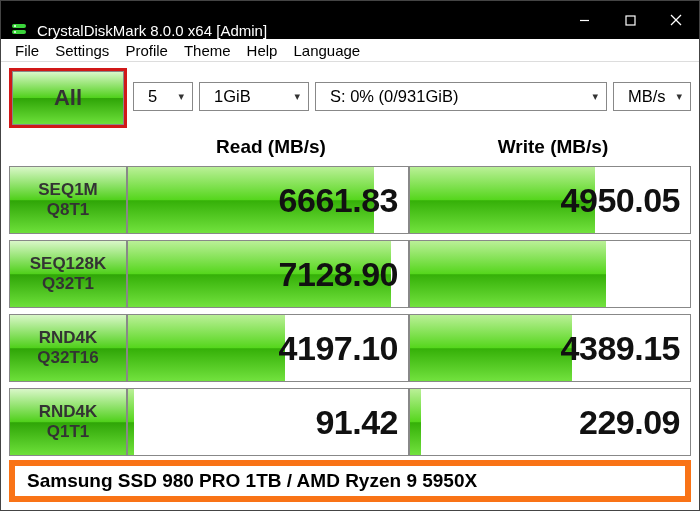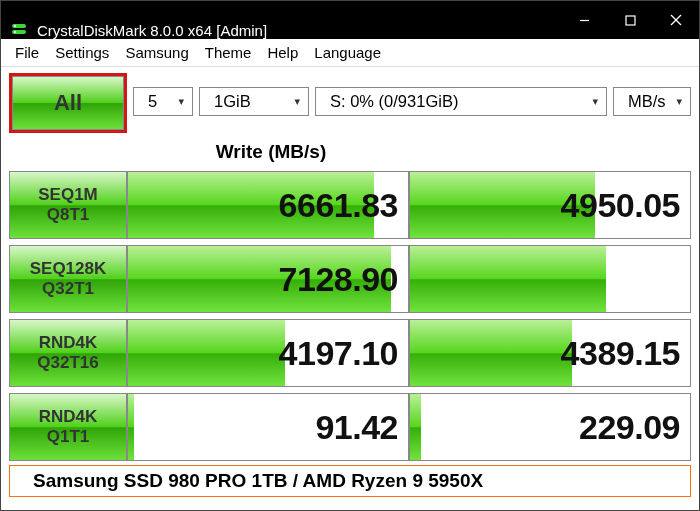--- a/index.html
+++ b/index.html
@@ -17,21 +17,21 @@
   .all-btn { flex:1; border:1px solid #888; background: linear-gradient(#d9f7c8, #4fd01a 50%, #2fa507 51%, #6de03a); display:flex; align-items:center; justify-content:center; font-size: 22px; font-weight: 600; color:#333; }
   .dropdown { background:#fff; border:1px solid #888; display:flex; align-items:center; justify-content:space-between; padding:0 8px 0 14px; font-size:16.5px; margin-top:14px; height:29px; }
   .dropdown .chev { font-size:11px; color:#333; }
   .headers-row { display:grid; grid-template-columns: 118px 1fr 1fr; gap:6px; height:30px; }
   .col-header { text-align:center; font-size:19px; font-weight:600; display:flex; align-items:center; justify-content:center; }
   .data-row { display:grid; grid-template-columns: 118px 1fr 1fr; gap:0; height:68px; }
   .test-btn { border:1px solid #888; background: linear-gradient(#d9f7c8, #4fd01a 50%, #2fa507 51%, #6de03a); display:flex; flex-direction:column; align-items:center; justify-content:center; font-size:17px; font-weight:600; color:#333; line-height:1.15; }
   .value-cell { border:1px solid #888; position:relative; display:flex; align-items:center; justify-content:flex-end; padding-right:10px; font-size:34px; font-weight:700; color:#111; overflow:hidden; letter-spacing:-0.5px;padding-left:36px; }
   .value-cell .bar { position:absolute; left:0; top:0; bottom:0; background: linear-gradient(#baf097, #55d61c 50%, #35b008 51%, #72e23e); z-index:0; }
   .value-cell .num { position:relative; z-index:1; }
-  .footer { border:1px solid #f97316; padding:4px 23px; font-size:19px; font-weight:700; }
+  .footer { border:6px solid #f97316; padding:4px 12px; font-size:19px; font-weight:700; }
 </style>
 </head>
 <body>
 
 <div class="window">
 
   <div class="titlebar">
     <span class="icon">
       <svg width="18" height="18" viewBox="0 0 18 18">
           <rect x="2" y="4" width="14" height="4" rx="2" fill="#3bd43b"></rect>
@@ -56,21 +56,21 @@
         <svg width="12" height="12">
           <line x1="1" y1="1" x2="11" y2="11" stroke="#fff" stroke-width="1.3"></line>
           <line x1="11" y1="1" x2="1" y2="11" stroke="#fff" stroke-width="1.3"></line>
         </svg>
       </div>
   </div>
 
   <div class="menubar">
     <span class="menuitem">File</span>
     <span class="menuitem">Settings</span>
-    <span class="menuitem">Samsung</span>
+    <span class="menuitem">Profile</span>
     <span class="menuitem">Theme</span>
     <span class="menuitem">Help</span>
     <span class="menuitem">Language</span>
   </div>
 
   <div class="body">
 
     <div class="controls-row">
       <div class="all-btn-wrap">
         <div class="all-btn">All</div>
@@ -88,20 +88,21 @@
         <span class="chev">▾</span>
       </div>
       <div class="dropdown">
         <span>MB/s</span>
         <span class="chev">▾</span>
       </div>
     </div>
 
     <div class="headers-row">
       <div></div>
+      <div class="col-header">Read (MB/s)</div>
       <div class="col-header">Write (MB/s)</div>
     </div>
 
     <div id="rows" style="display:flex; flex-direction:column; gap:6px;">
         <div class="data-row">
           <div class="test-btn">
             <div>SEQ1M</div>
             <div>Q8T1</div>
           </div>
           <div class="value-cell">

